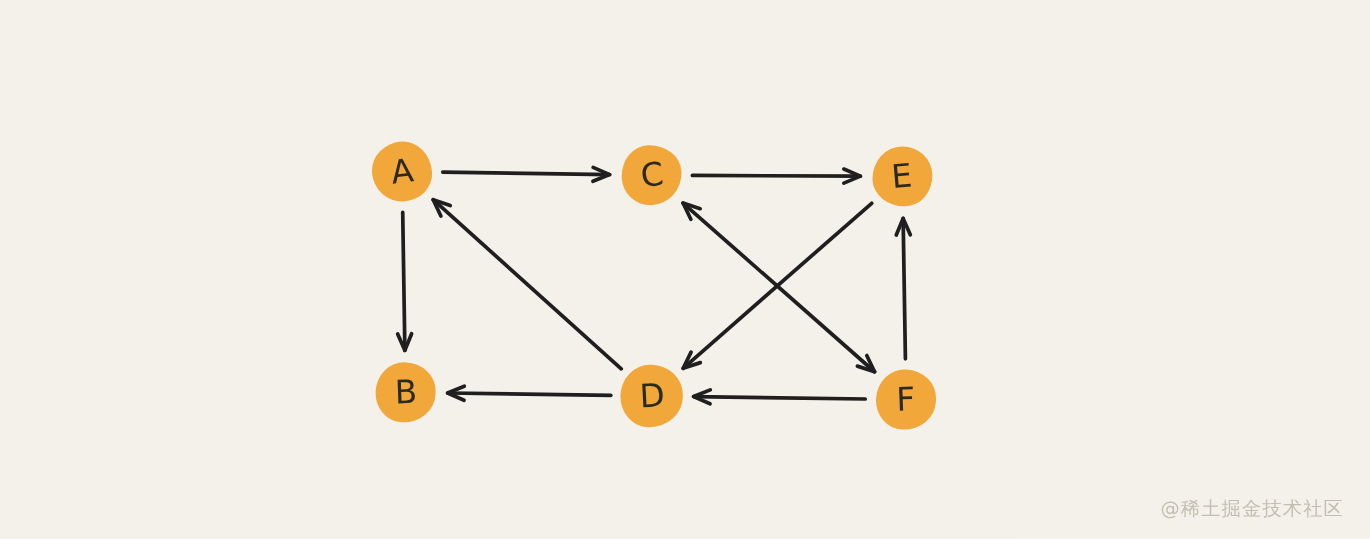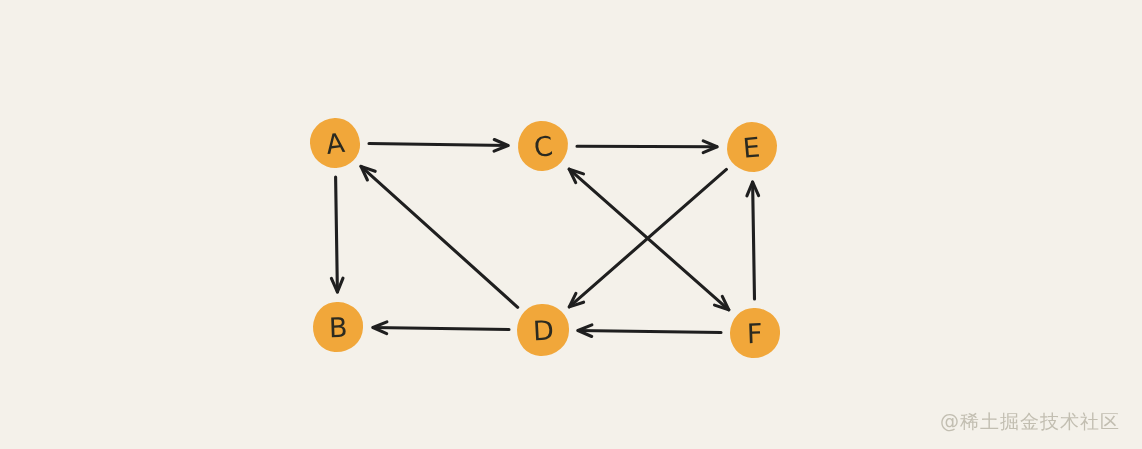--- a/index.html
+++ b/index.html
@@ -29,21 +29,21 @@
   }
   .node[data-node-id="A"]{transform:rotate(-3deg);border-radius:52% 48% 50% 50% / 48% 54% 46% 52%;}
   .node[data-node-id="B"]{transform:rotate(2deg);}
   .node[data-node-id="C"]{transform:rotate(-2deg);border-radius:46% 54% 52% 48% / 52% 46% 54% 48%;}
   .node[data-node-id="D"]{transform:rotate(1deg);width:52px;height:52px;}
   .node[data-node-id="E"]{transform:rotate(-1deg);border-radius:50% 50% 46% 54% / 54% 48% 52% 46%;}
   .node[data-node-id="F"]{transform:rotate(2deg);}
   .node .label{transform:rotate(-4deg);}
   .watermark{
     position:absolute;right:22px;bottom:14px;
-    color:var(--wm);font-size:19px;letter-spacing:1px;
+    color:var(--wm);font-size:16px;letter-spacing:1px;
   }
 </style>
 </head>
 <body>
 
 <div class="stage">
 
   <svg class="edge-layer" width="1142" height="449" viewBox="0 0 1142 449" style="color: rgb(31, 31, 31);">
       <path d="M 369.0 143.5 L 508.0 145.5"></path>
       <path d="M 494.1 151.1 L 508.0 145.5 L 494.3 139.5"></path>

